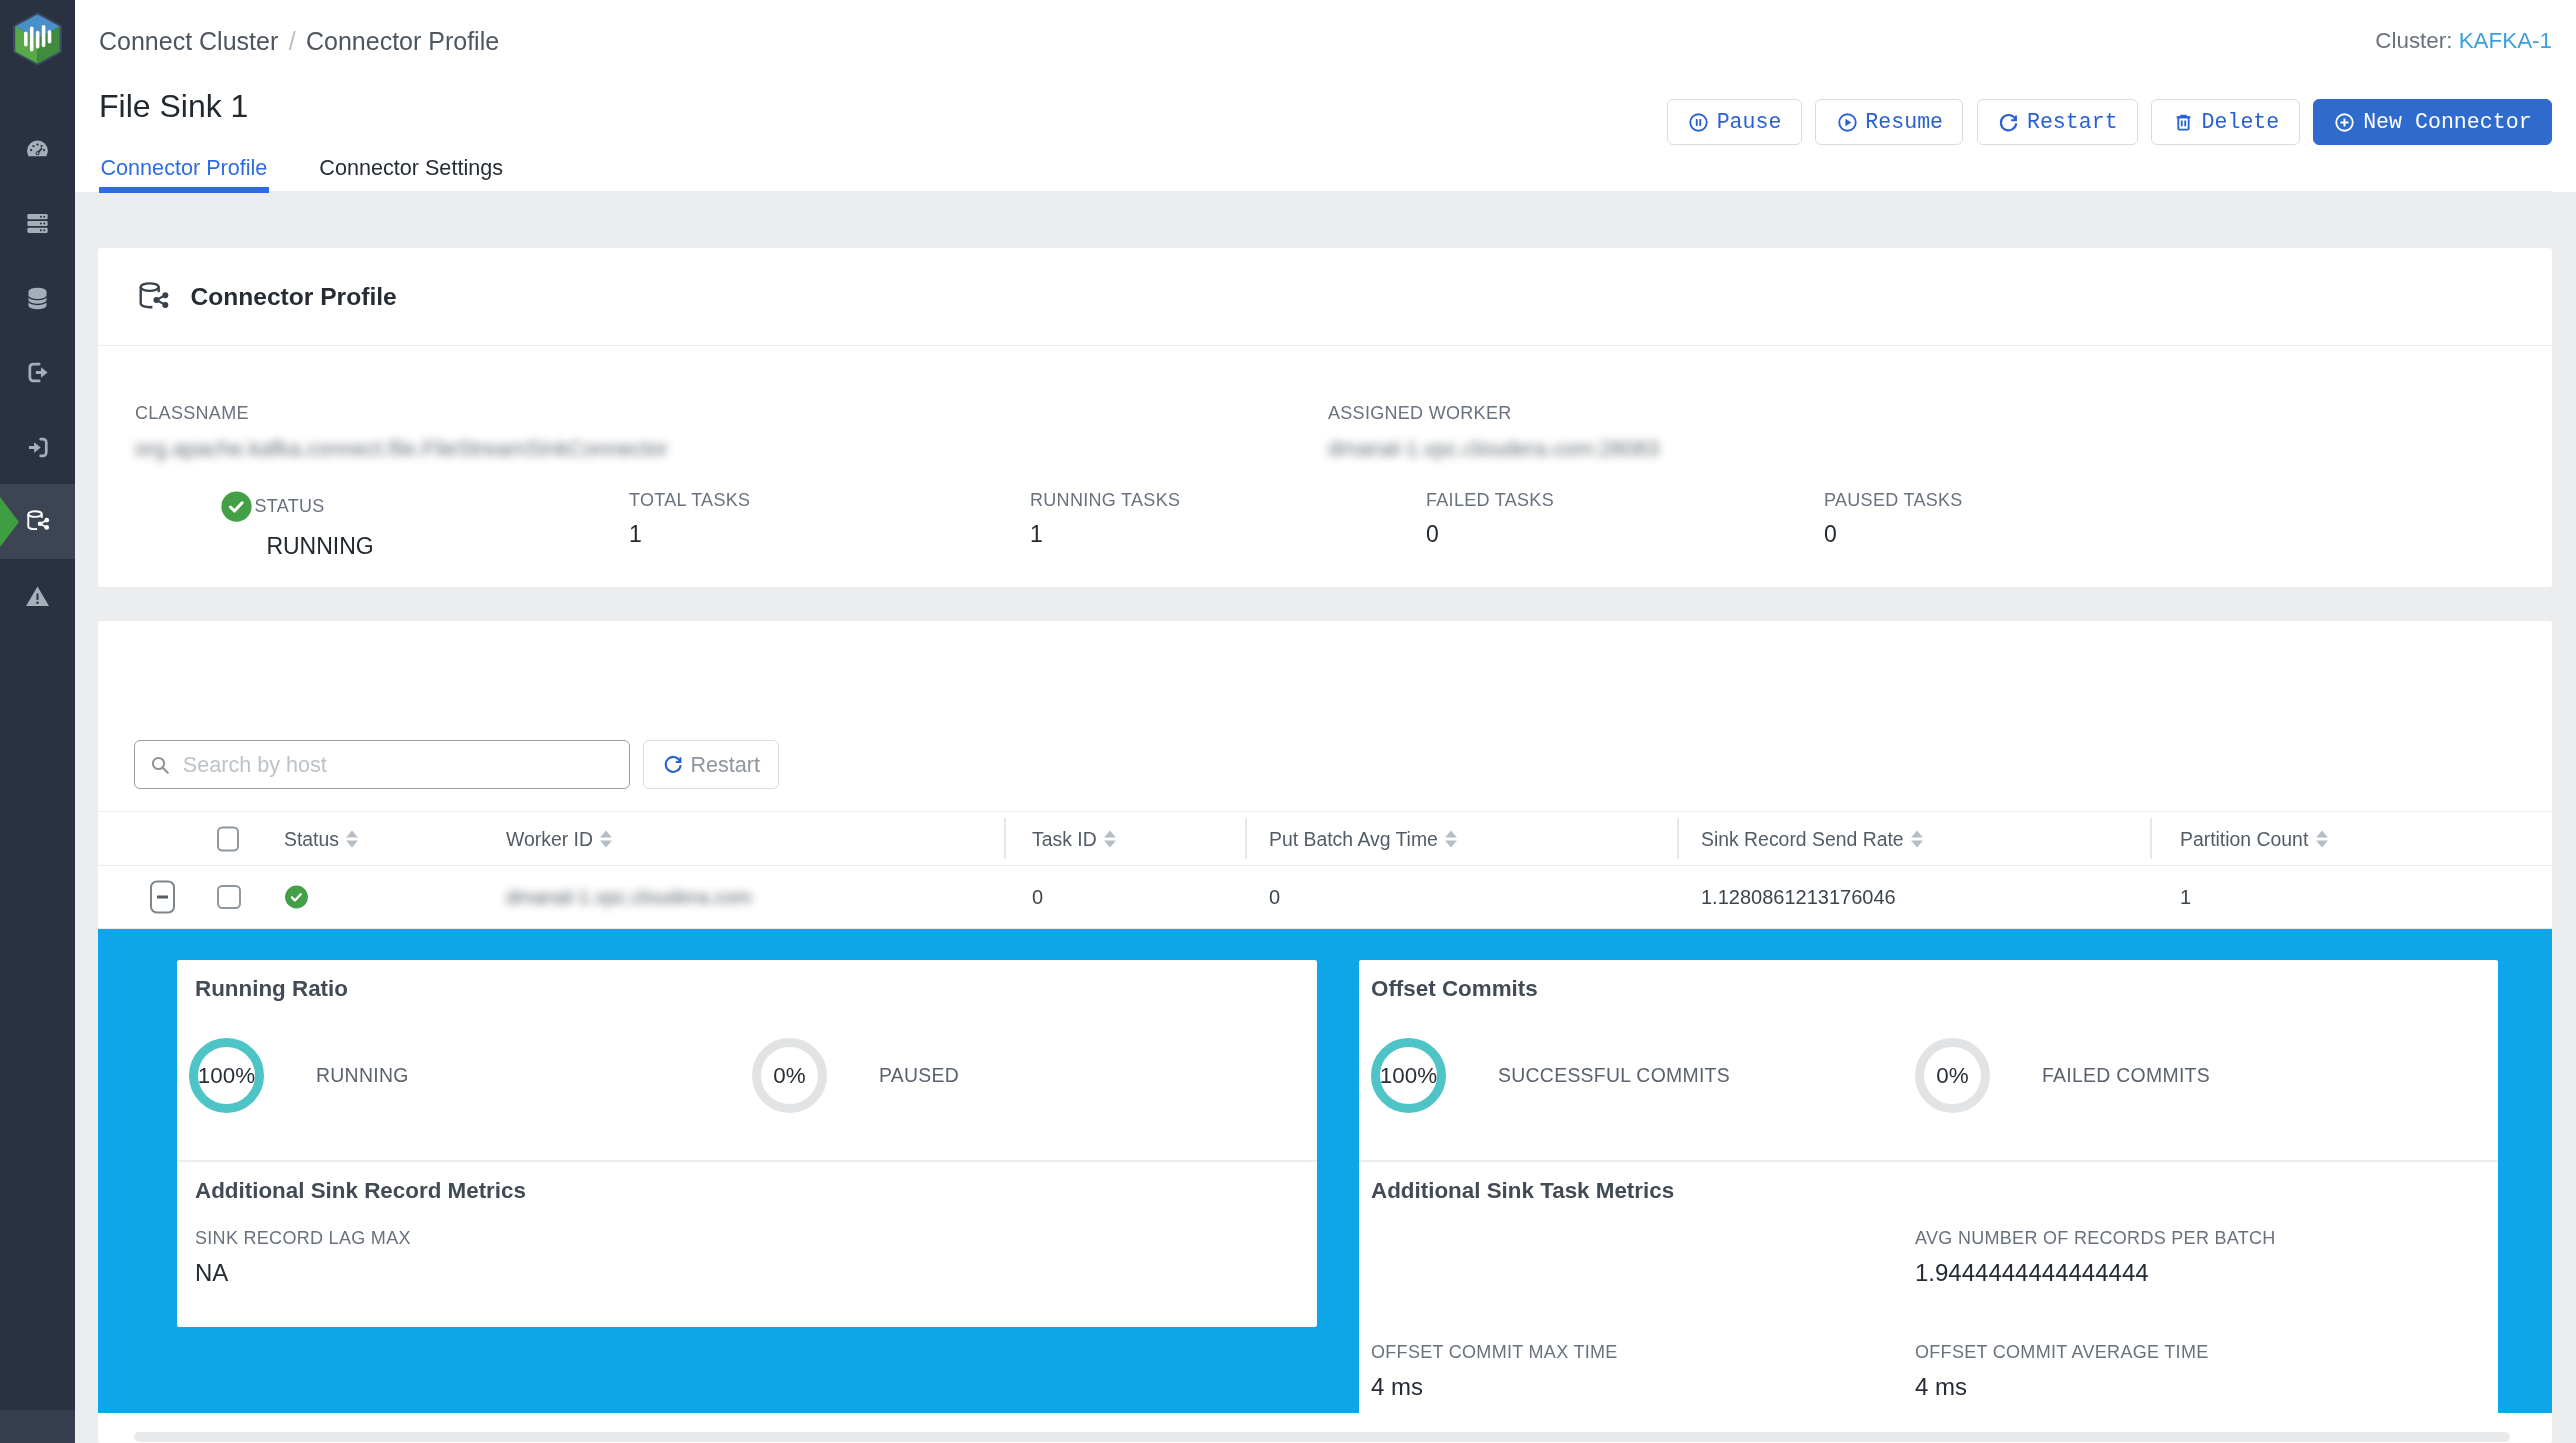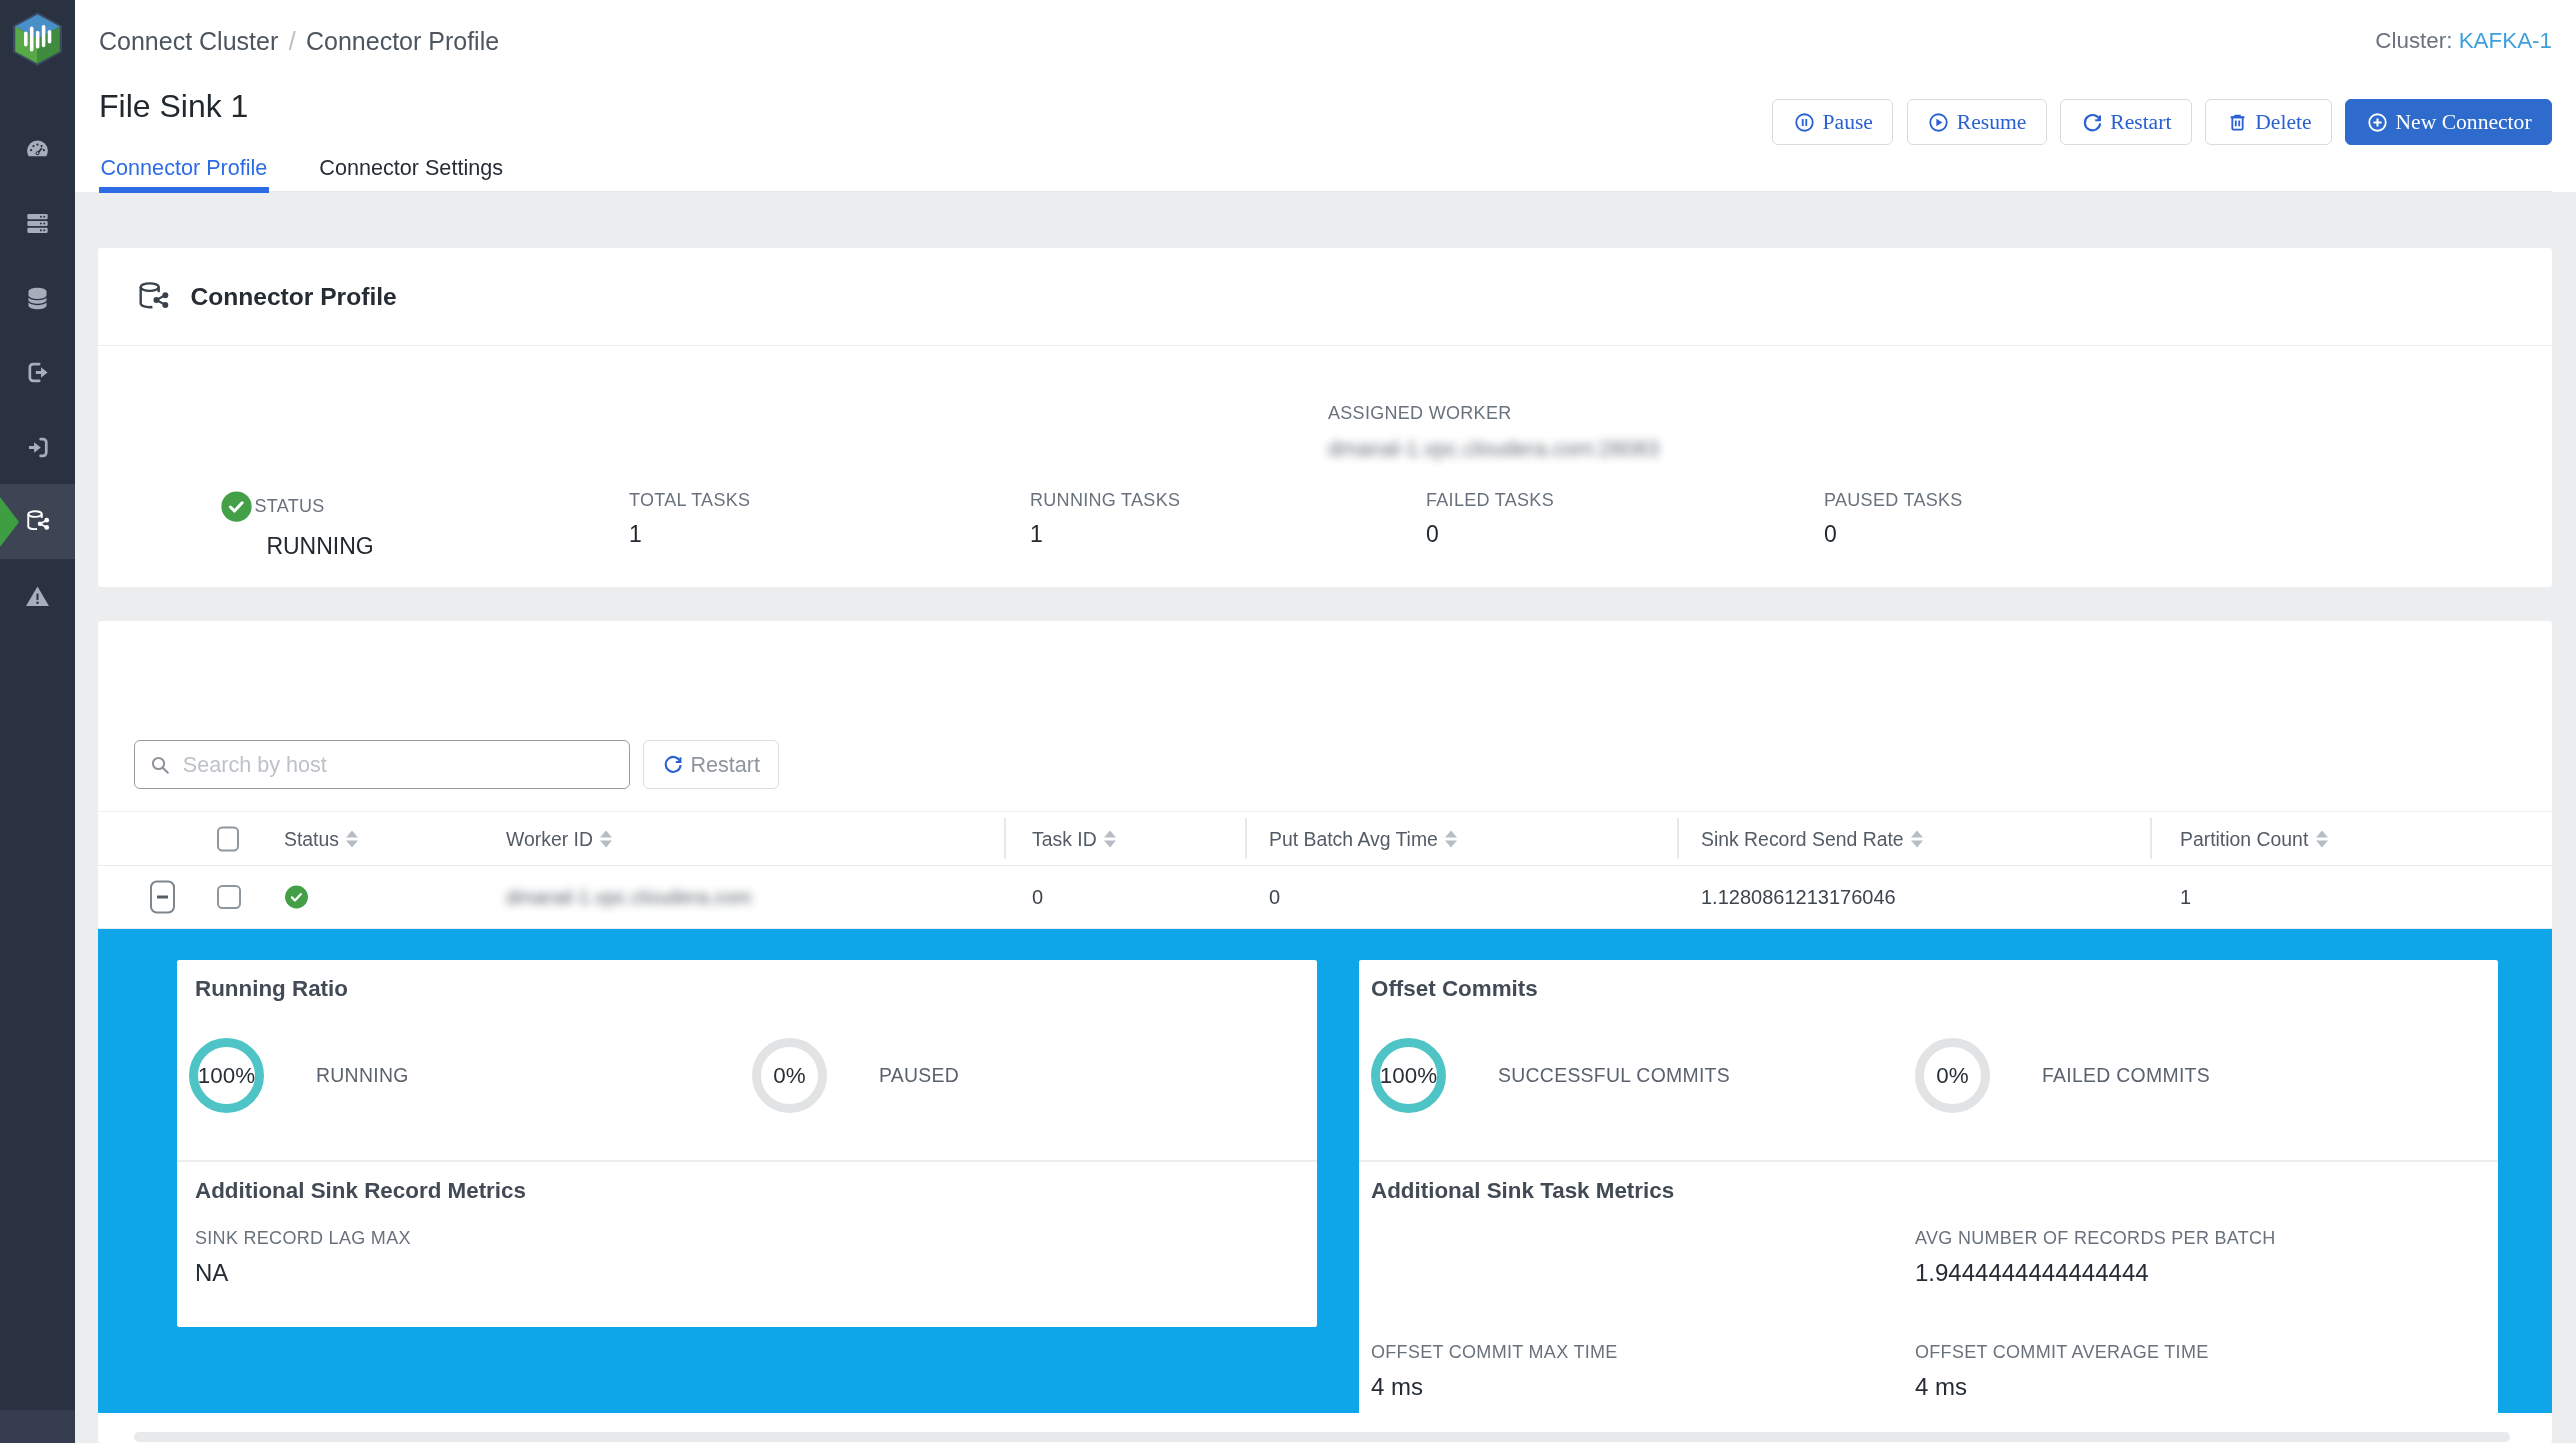--- a/index.html
+++ b/index.html
@@ -18,21 +18,21 @@
 
   
   .topzone { position:absolute; left:75px; top:0; right:0; height:192px; background:#ffffff; }
   .topbar { position:absolute; left:24px; right:24px; top:0; height:82px; display:flex; align-items:center; justify-content:space-between; }
   .breadcrumb { font-size:25px; color:#4d565f; display:flex; gap:10.4px; align-items:center; }
   .crumb-sep { color:#b9bfc5; }
   .cluster { font-size:22.4px; color:#6a737d; }
   .cluster a { color:#3da0dc; text-decoration:none; cursor:pointer; }
   .page-title { position:absolute; left:24px; top:88px; font-size:32px; color:#21282e; font-weight:400; }
   .actions { position:absolute; right:24px; top:99px; display:flex; gap:13.4px; }
-  .btn { height:46px; display:flex; align-items:center; gap:6.7px; padding:0 19.4px; background:#fff; border:1.5px solid #d8dbdf; border-radius:6px; font-size:21.6px; color:#2960d3; cursor:pointer; font-family:Liberation Serif, serif; }
+  .btn { height:46px; display:flex; align-items:center; gap:6.7px; padding:0 19.4px; background:#fff; border:1.5px solid #d8dbdf; border-radius:6px; font-size:21.6px; color:#2960d3; cursor:pointer; font-family:Liberation Mono, monospace; }
   .btn svg { width:23px; height:23px; }
   .btn.primary { background:#2f6bcd; border-color:#2f6bcd; color:#fff; }
   .tabs { position:absolute; left:24px; right:24px; bottom:0; height:48px; border-bottom:1.5px solid #e8e9eb; display:flex; gap:49px; }
   .tab { position:relative; font-size:21.6px; color:#262d34; display:flex; align-items:center; padding:0 1.5px; cursor:pointer; }
   .tab.active { color:#2d6ce5; }
   .tab.active::after { content:""; position:absolute; left:0; right:0; bottom:-1.5px; height:5.2px; background:#2d6ce5; }
 
   
   .card { position:absolute; left:98px; width:2454px; background:#ffffff; border-radius:3px; }
   .card-head { position:relative; height:89px; border-bottom:1.5px solid #ededef; display:flex; align-items:center; gap:19.4px; padding-left:37px; }
@@ -276,20 +276,24 @@
             <circle cx="20.2" cy="10.8" r="2"></circle>
             <circle cx="20.2" cy="17.3" r="2"></circle>
           </g>
         <g stroke="#39424c" stroke-width="1.4">
             <path d="M14.3 14l5.9-3.2M14.3 14l5.9 3.3"></path>
           </g>
       </svg>
       <div class="card-title">Connector Profile</div>
     </div>
 
+    <div class="field f1">
+      <div class="u-label">CLASSNAME</div>
+      <div class="field-value blurred">org.apache.kafka.connect.file.FileStreamSinkConnector</div>
+    </div>
     <div class="field f2">
       <div class="u-label">ASSIGNED WORKER</div>
       <div class="field-value blurred">dmanal-1.vpc.cloudera.com:28083</div>
     </div>
 
     <div class="stat s1">
       <div class="row">
         <svg class="stat-icon check-circle" viewBox="0 0 24 24">
             <circle cx="12" cy="12" r="11" fill="#43a047"></circle>
             <path d="M7.6 12.4l2.9 2.9 5.6-6" fill="none" stroke="#fff" stroke-width="2.2" stroke-linecap="round" stroke-linejoin="round"></path>

